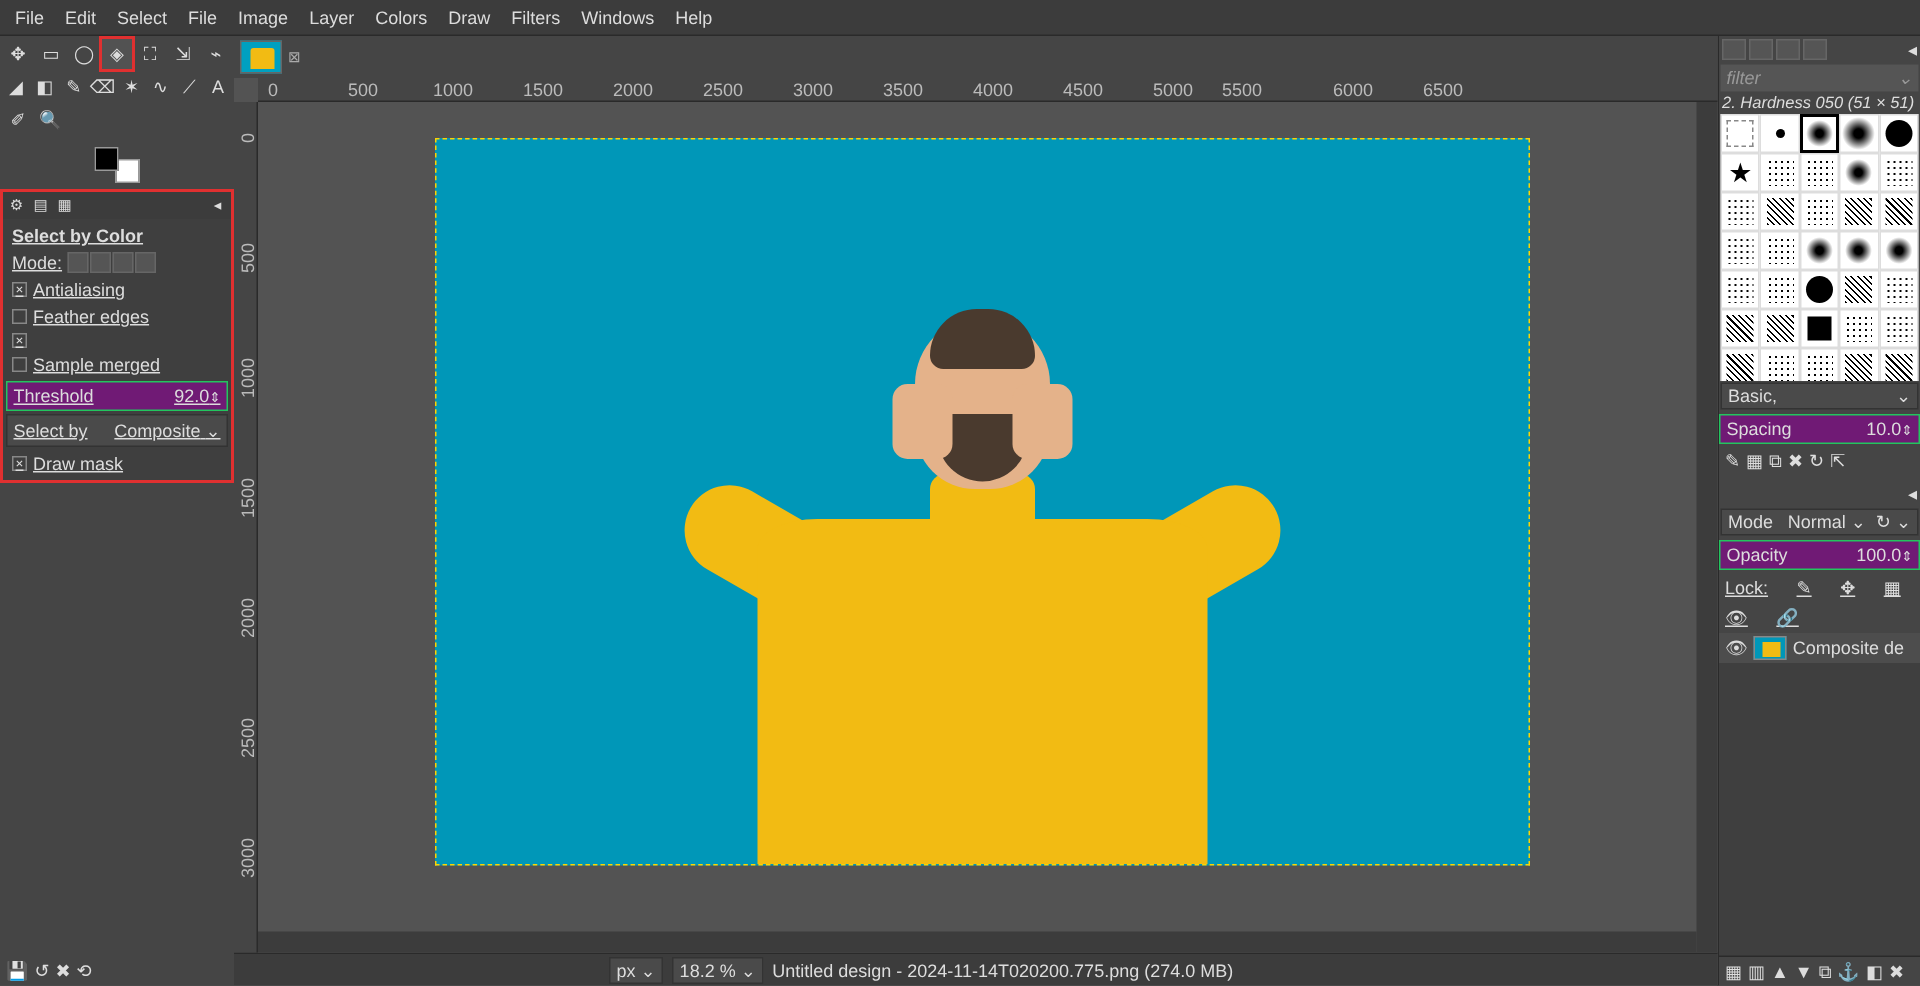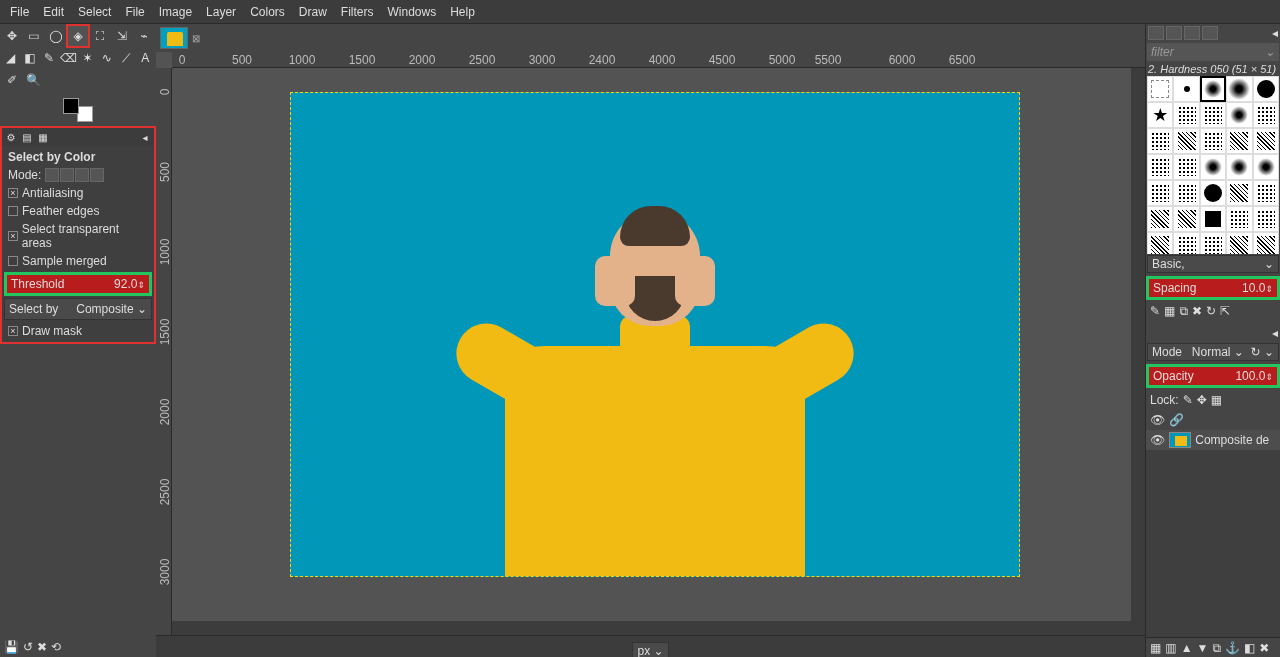--- a/index.html
+++ b/index.html
@@ -11,29 +11,29 @@
 .toolbox { padding: 2px; }
 .tool-row { display: flex; gap: 2px; margin-bottom: 2px; }
 .tool { width: 20px; height: 20px; display: flex; align-items: center; justify-content: center; cursor: pointer; color: #ddd; }
 .tool.selected { box-shadow: 0 0 0 2px #e03030; background: #525252; }
 .color-swatch { width: 30px; height: 24px; margin: 4px auto; position: relative; }
 .swatch-fg { width: 16px; height: 16px; background: #000; border: 1px solid #999; position: absolute; top: 0; left: 0; }
 .swatch-bg { width: 16px; height: 16px; background: #fff; border: 1px solid #999; position: absolute; bottom: 0; right: 0; }
 .tabstrip { height: 18px; background: #3c3c3c; display: flex; align-items: center; padding: 0 2px; gap: 2px; font-size: 10px; }
 .tabstrip .tab-icon { width: 14px; height: 14px; display: flex; align-items: center; justify-content: center; font-size: 10px; }
 .tool-options { border: 2px solid #e03030; background: #3f3f3f; }
-.tooloptions-inner { padding: 2px; }
+.tooloptions-inner { padding: 2px; text-decoration: underline; }
 .opt-title { font-weight: bold; padding: 2px 4px; }
 .opt-row { padding: 2px 4px; display: flex; align-items: center; gap: 4px; font-size: 11px; }
 .opt-row.check { }
 .chk { width: 10px; height: 10px; border: 1px solid #888; display: inline-flex; align-items: center; justify-content: center; font-size: 9px; }
 .chk.on::before { content: "×"; color: #ddd; }
 .mode-icons { display: inline-flex; gap: 1px; }
 .mode-ic { width: 14px; height: 14px; background: #555; border: 1px solid #666; }
-.slider-row { background: #b91c1c; padding: 2px 4px; display: flex; justify-content: space-between; align-items: center; border: 3px solid #22c55e; margin: 2px 0;}
+.slider-row { background: #701a75; padding: 2px 4px; display: flex; justify-content: space-between; align-items: center; border: 1px solid #22c55e; margin: 2px 0;}
 .spin { font-size: 9px; line-height: 6px; }
 .dropdown-row { background: #4a4a4a; padding: 3px 4px; display: flex; justify-content: space-between; align-items: center; border: 1px solid #333; margin: 2px 0; }
 .bottom-tools { position: absolute; bottom: 0; left: 0; width: 156px; height: 20px; display: flex; gap: 4px; padding: 2px 4px; align-items: center; }
 .center { flex: 1; background: #535353; display: flex; flex-direction: column; position: relative; }
 .tabbar { height: 28px; background: #454545; display: flex; align-items: center; padding: 0 4px; gap: 4px; }
 .img-tab { width: 28px; height: 22px; background: #00a0c0; border: 1px solid #666; position: relative; }
 .img-tab-inner { position:absolute; top:4px; left:6px; width:16px; height:14px; background:#f2bb13; border-radius:2px 2px 0 0; }
 .tab-close { color: #aaa; font-size: 10px; }
 .ruler-h { height: 16px; background: #454545; border-bottom: 1px solid #2a2a2a; display: flex; align-items: flex-end; overflow: hidden; font-size: 9px; color: #bbb; position: relative; margin-left: 16px; }
 .ruler-h .tick-label { position: absolute; bottom: 0; transform: translateX(-50%); }
@@ -45,21 +45,21 @@
 .person { position: absolute; left: 50%; transform: translateX(-50%); bottom: 0; width: 500px; height: 380px; }
 .sweater { position: absolute; bottom: 0; left: 50%; transform: translateX(-50%); width: 300px; height: 230px; background: #f2bb13; border-radius: 40px 40px 0 0 / 20px 20px 0 0; }
 .arm-l { position: absolute; bottom: 150px; left: 40px; width: 230px; height: 60px; background: #f2bb13; border-radius: 30px; transform: rotate(30deg); }
 .arm-r { position: absolute; bottom: 150px; right: 40px; width: 230px; height: 60px; background: #f2bb13; border-radius: 30px; transform: rotate(-30deg); }
 .neck { position: absolute; bottom: 220px; left: 50%; transform: translateX(-50%); width: 70px; height: 40px; background: #f2bb13; border-radius: 10px 10px 0 0; }
 .head { position: absolute; bottom: 250px; left: 50%; transform: translateX(-50%); width: 90px; height: 115px; background: #e4b28a; border-radius: 45px 45px 40px 40px; }
 .hair { position: absolute; top: -5px; left: 10px; width: 70px; height: 40px; background: #4a3a2e; border-radius: 35px 35px 10px 10px; }
 .beard { position: absolute; bottom: 5px; left: 15px; width: 60px; height: 45px; background: #4a3a2e; border-radius: 0 0 30px 30px; }
 .hand-l { position: absolute; bottom: 270px; left: 190px; width: 40px; height: 50px; background: #e4b28a; border-radius: 10px; }
 .hand-r { position: absolute; bottom: 270px; right: 190px; width: 40px; height: 50px; background: #e4b28a; border-radius: 10px; }
-.statusbar { height: 22px; background: #3c3c3c; display: flex; align-items: center; padding: 0 4px; gap: 6px; border-top: 1px solid #2a2a2a; font-size: 11px; flex-direction: column; }
+.statusbar { height: 22px; background: #3c3c3c; display: flex; align-items: center; padding: 0 4px; gap: 6px; border-top: 1px solid #2a2a2a; font-size: 11px; }
 .status-left { width: 240px; }
 .status-unit, .status-zoom { background: #4a4a4a; padding: 1px 4px; border: 1px solid #333; }
 .right-panel { width: 135px; background: #454545; display: flex; flex-direction: column; border-left: 1px solid #2a2a2a; }
 .right-tabs { height: 18px; display: flex; gap: 2px; padding: 0 2px; align-items: center; }
 .right-tabs .tab-icon { width: 16px; height: 14px; background: #555; border: 1px solid #666; }
 .filter-input { height: 18px; background: #555; margin: 1px; font-style: italic; color: #999; padding: 0 4px; display: flex; align-items: center; justify-content: space-between; }
 .brush-label { font-style: italic; font-size: 11px; padding: 1px 2px; }
 .brushgrid { background: #fff; height: 178px; margin: 0 1px; display: grid; grid-template-columns: repeat(5, 1fr); grid-auto-rows: 26px; gap: 0; overflow: hidden; }
 .brush-cell { border: 1px solid #ddd; display: flex; align-items: center; justify-content: center; }
 .brush-cell.sel { border: 2px solid #000; }
@@ -67,21 +67,21 @@
 .brush-soft { width: 18px; height: 18px; background: radial-gradient(circle, #000 20%, transparent 70%); border-radius:50%; }
 .brush-sq { width: 16px; height: 16px; background: #000; }
 .brush-star { color: #000; font-size: 18px; }
 .brush-dots { width:18px; height:18px; background-image: radial-gradient(#000 1px, transparent 1px); background-size: 4px 4px; }
 .brush-lines { width:18px; height:18px; background-image: repeating-linear-gradient(45deg,#000 0 1px, transparent 1px 3px); }
 .brush-void { width:18px; height:18px; }
 .combo-row { height: 18px; background: #4a4a4a; margin: 1px; border: 1px solid #333; display: flex; align-items: center; justify-content: space-between; padding: 0 4px; }
 .iconrow { height: 18px; display: flex; gap: 4px; padding: 0 4px; align-items: center; font-size: 11px; }
 .sep { height: 4px; }
 .layer-tabs { height: 18px; display: flex; gap: 2px; padding: 0 2px; align-items: center; }
-.layer-row { height: 20px; display: flex; align-items: center; gap: 4px; padding: 0 4px; }
+.layer-row { height: 20px; display: flex; align-items: center; gap: 19px; padding: 0 4px; text-decoration: underline; }
 .layer-thumb { width: 22px; height: 16px; background: #0097b8; border: 1px solid #888; position: relative; }
 .layer-thumb-inner { position:absolute; top:3px; left:5px; width:12px; height:10px; background:#f2bb13; }
 .eye { font-size: 12px; }
 .layers-list { flex: 1; background: #3f3f3f; }
 .layer-item { background: #4d4d4d; display: flex; align-items: center; gap: 4px; padding: 2px 4px; }
 .bot-iconrow { height: 20px; display: flex; gap: 4px; padding: 0 4px; align-items: center; border-top: 1px solid #2a2a2a; }
 .scrollbar-v { position:absolute; right:0; top:44px; bottom:22px; width:14px; background:#3c3c3c; }
 .scrollbar-h { position:absolute; left:16px; right:14px; bottom:22px; height:14px; background:#3c3c3c; }
 </style>
 </head>
@@ -154,21 +154,20 @@
         <div class="opt-row check">
           <span class="chk on"></span>
           <span>Antialiasing</span>
         </div>
         <div class="opt-row check">
           <span class="chk"></span>
           <span>Feather edges</span>
         </div>
         <div class="opt-row check">
           <span class="chk on"></span>
-          <span>Select transparent areas</span>
         </div>
         <div class="opt-row check">
           <span class="chk"></span>
           <span>Sample merged</span>
         </div>
         <div class="slider-row">
           <span>Threshold</span>
           <span><span>92.0</span><span class="spin">⇕</span></span>
         </div>
         <div class="dropdown-row">
@@ -197,21 +196,21 @@
       <span class="tab-close">⊠</span>
     </div>
     <div class="ruler-h">
       <span class="tick-label" style="left:10px">0</span>
       <span class="tick-label" style="left:70px">500</span>
       <span class="tick-label" style="left:130px">1000</span>
       <span class="tick-label" style="left:190px">1500</span>
       <span class="tick-label" style="left:250px">2000</span>
       <span class="tick-label" style="left:310px">2500</span>
       <span class="tick-label" style="left:370px">3000</span>
-      <span class="tick-label" style="left:430px">2400</span>
+      <span class="tick-label" style="left:430px">3500</span>
       <span class="tick-label" style="left:490px">4000</span>
       <span class="tick-label" style="left:550px">4500</span>
       <span class="tick-label" style="left:610px">5000</span>
       <span class="tick-label" style="left:656px">5500</span>
       <span class="tick-label" style="left:730px">6000</span>
       <span class="tick-label" style="left:790px">6500</span>
     </div>
     <div class="canvas-area">
       <div class="ruler-v">
         <span class="tick-label" style="top:24px">0</span>
@@ -238,20 +237,21 @@
           </div>
         </div>
       </div>
     </div>
     <div class="scrollbar-v"></div>
     <div class="scrollbar-h"></div>
     <div class="statusbar">
       <div class="status-left"></div>
       <span class="status-unit"><span>px</span> ⌄</span>
       <span class="status-zoom"><span>18.2 %</span> ⌄</span>
+      <span>Untitled design - 2024-11-14T020200.775.png (274.0 MB)</span>
     </div>
   </div>
 
   <div class="right-panel">
     <div class="right-tabs">
       <div class="tab-icon"></div>
       <div class="tab-icon"></div>
       <div class="tab-icon"></div>
       <div class="tab-icon"></div>
       <span style="flex:1"></span>

